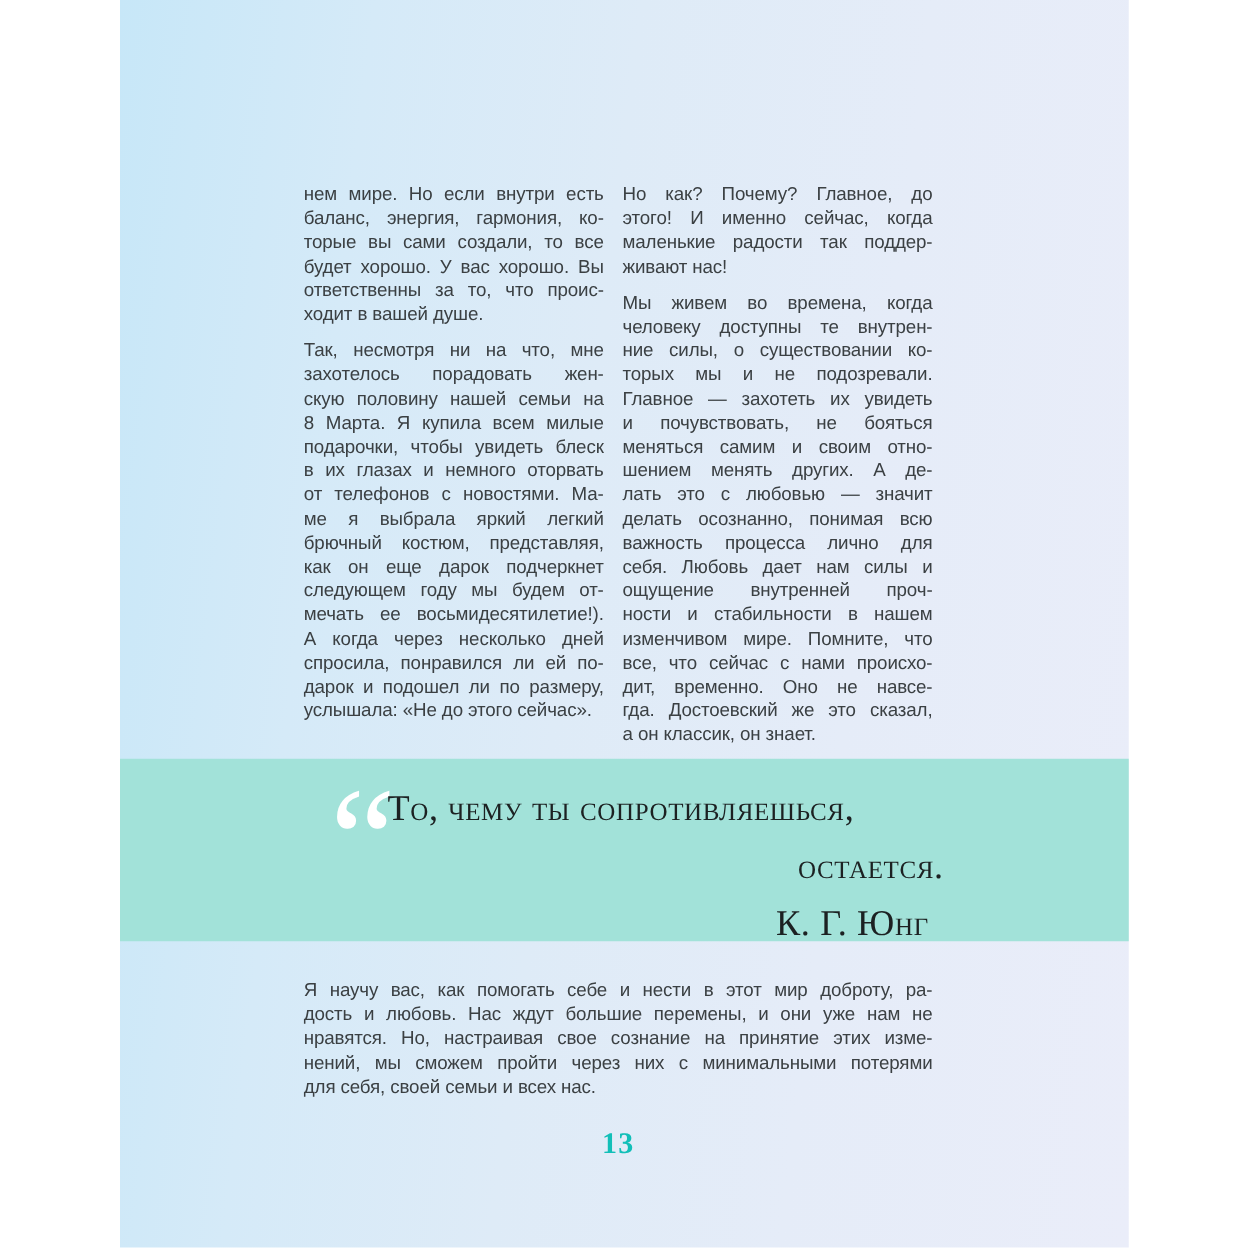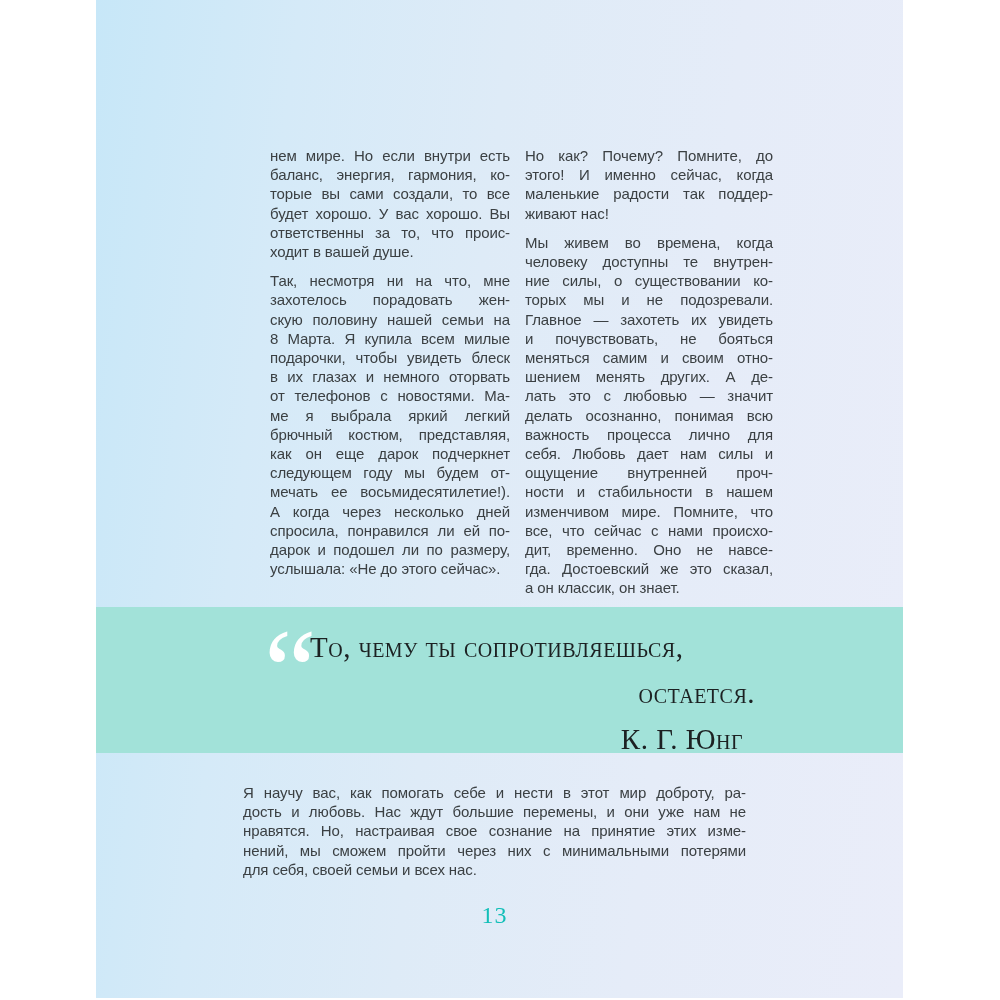--- a/index.html
+++ b/index.html
@@ -36,21 +36,20 @@
     position: absolute;
     left: 147px;           
     top: 146px;
     width: 503px;
     display: flex;
     gap: 15px;
     color: #3b4043;
     font-size: 15px;
     line-height: 19.2px;
     letter-spacing: -0.1px;
-    margin-left: 27px;
   }
   .col-left  { width: 240px; }
   .col-right { width: 248px; }
   .para { margin: 0 0 10px 0; }
   .jline {
     text-align: justify;
     text-align-last: justify;
     white-space: normal;
   }
   .para .jline:last-child {
@@ -101,21 +100,21 @@
     letter-spacing: -0.1px;
   }
   
   .page-number {
     position: absolute;
     left: 147px;
     top: 902px;
     width: 503px;
     text-align: center;
     font-family: "Liberation Serif", serif;
-    font-weight: normal;
+    font-weight: bold;
     font-size: 24px;
     color: #12bfb8;
     letter-spacing: 1px;
   }
 </style>
 </head>
 <body>
 
 <div class="canvas">
   <div class="sheet">
@@ -144,21 +143,21 @@
             <div class="jline">следующем году мы будем от-</div>
             <div class="jline">мечать ее восьмидесятилетие!).</div>
             <div class="jline">А когда через несколько дней</div>
             <div class="jline">спросила, понравился ли ей по-</div>
             <div class="jline">дарок и подошел ли по размеру,</div>
             <div class="jline">услышала: «Не до этого сейчас».</div>
           </div>
       </div>
       <div class="col-right">
         <div class="para">
-            <div class="jline">Но как? Почему? Помните, до</div>
+            <div class="jline">Но как? Почему? Главное, до</div>
             <div class="jline">этого! И именно сейчас, когда</div>
             <div class="jline">маленькие радости так поддер-</div>
             <div class="jline">живают нас!</div>
           </div>
         <div class="para">
             <div class="jline">Мы живем во времена, когда</div>
             <div class="jline">человеку доступны те внутрен-</div>
             <div class="jline">ние силы, о существовании ко-</div>
             <div class="jline">торых мы и не подозревали.</div>
             <div class="jline">Главное — захотеть их увидеть</div>

